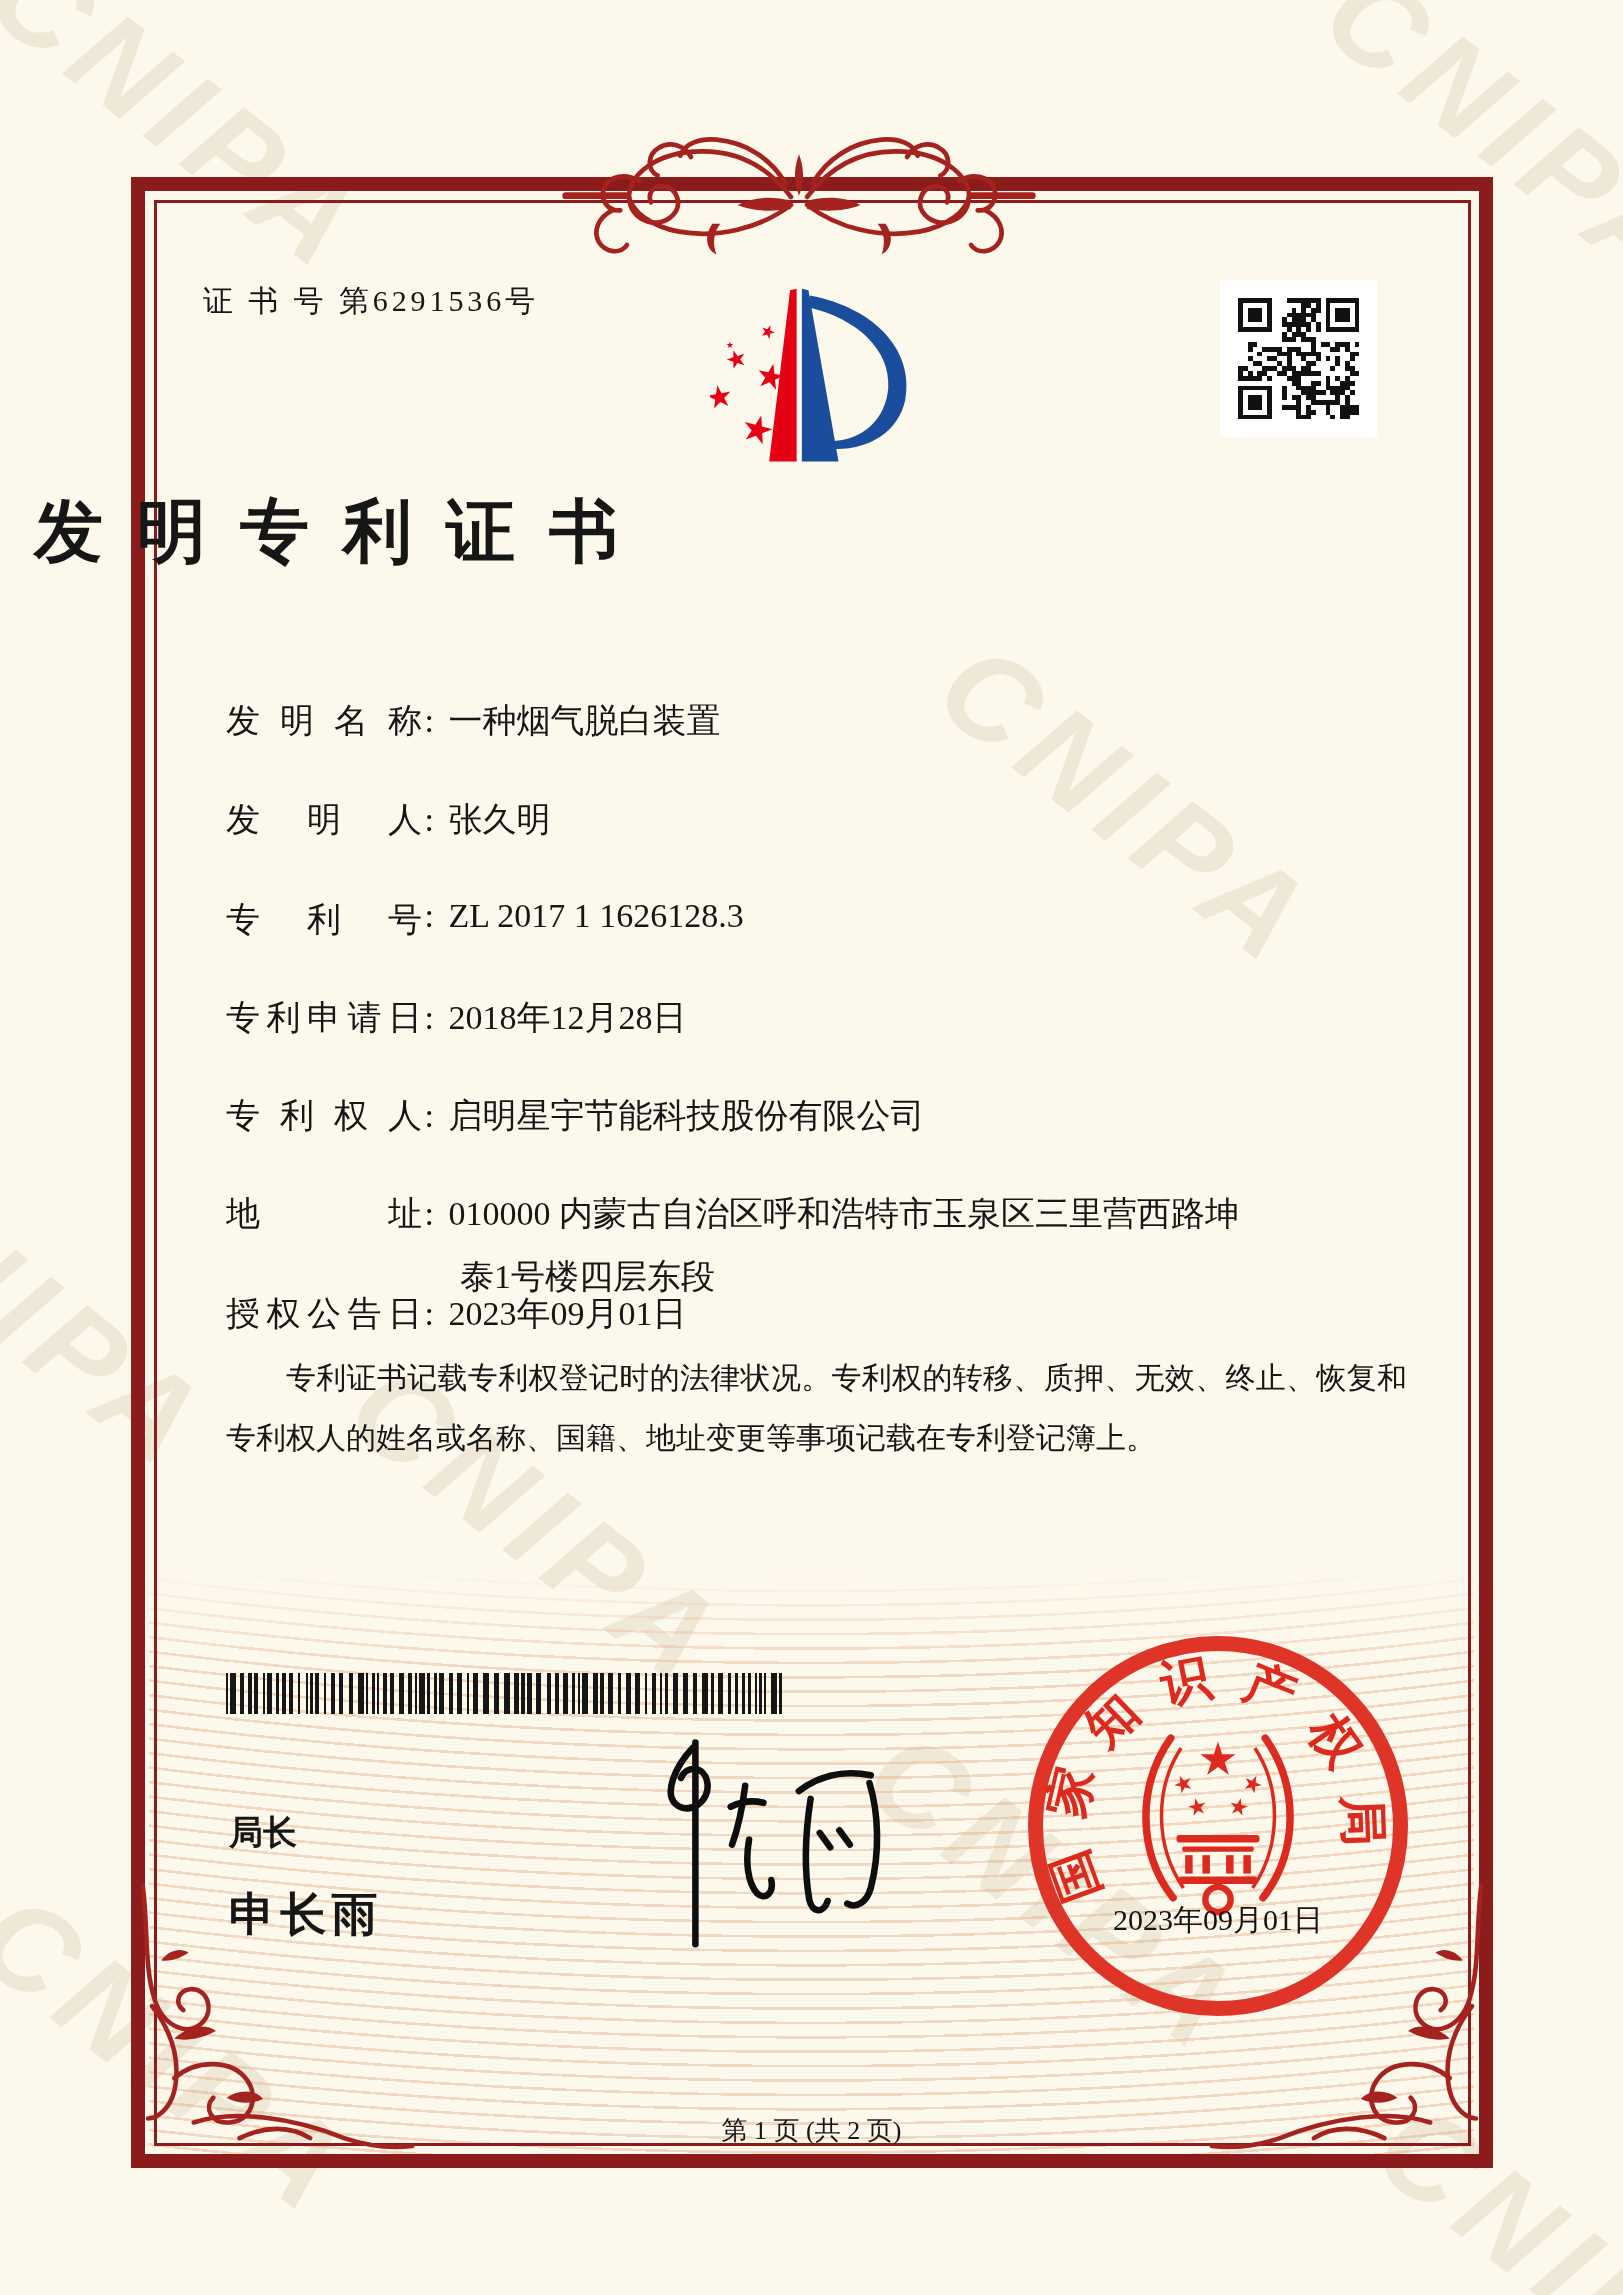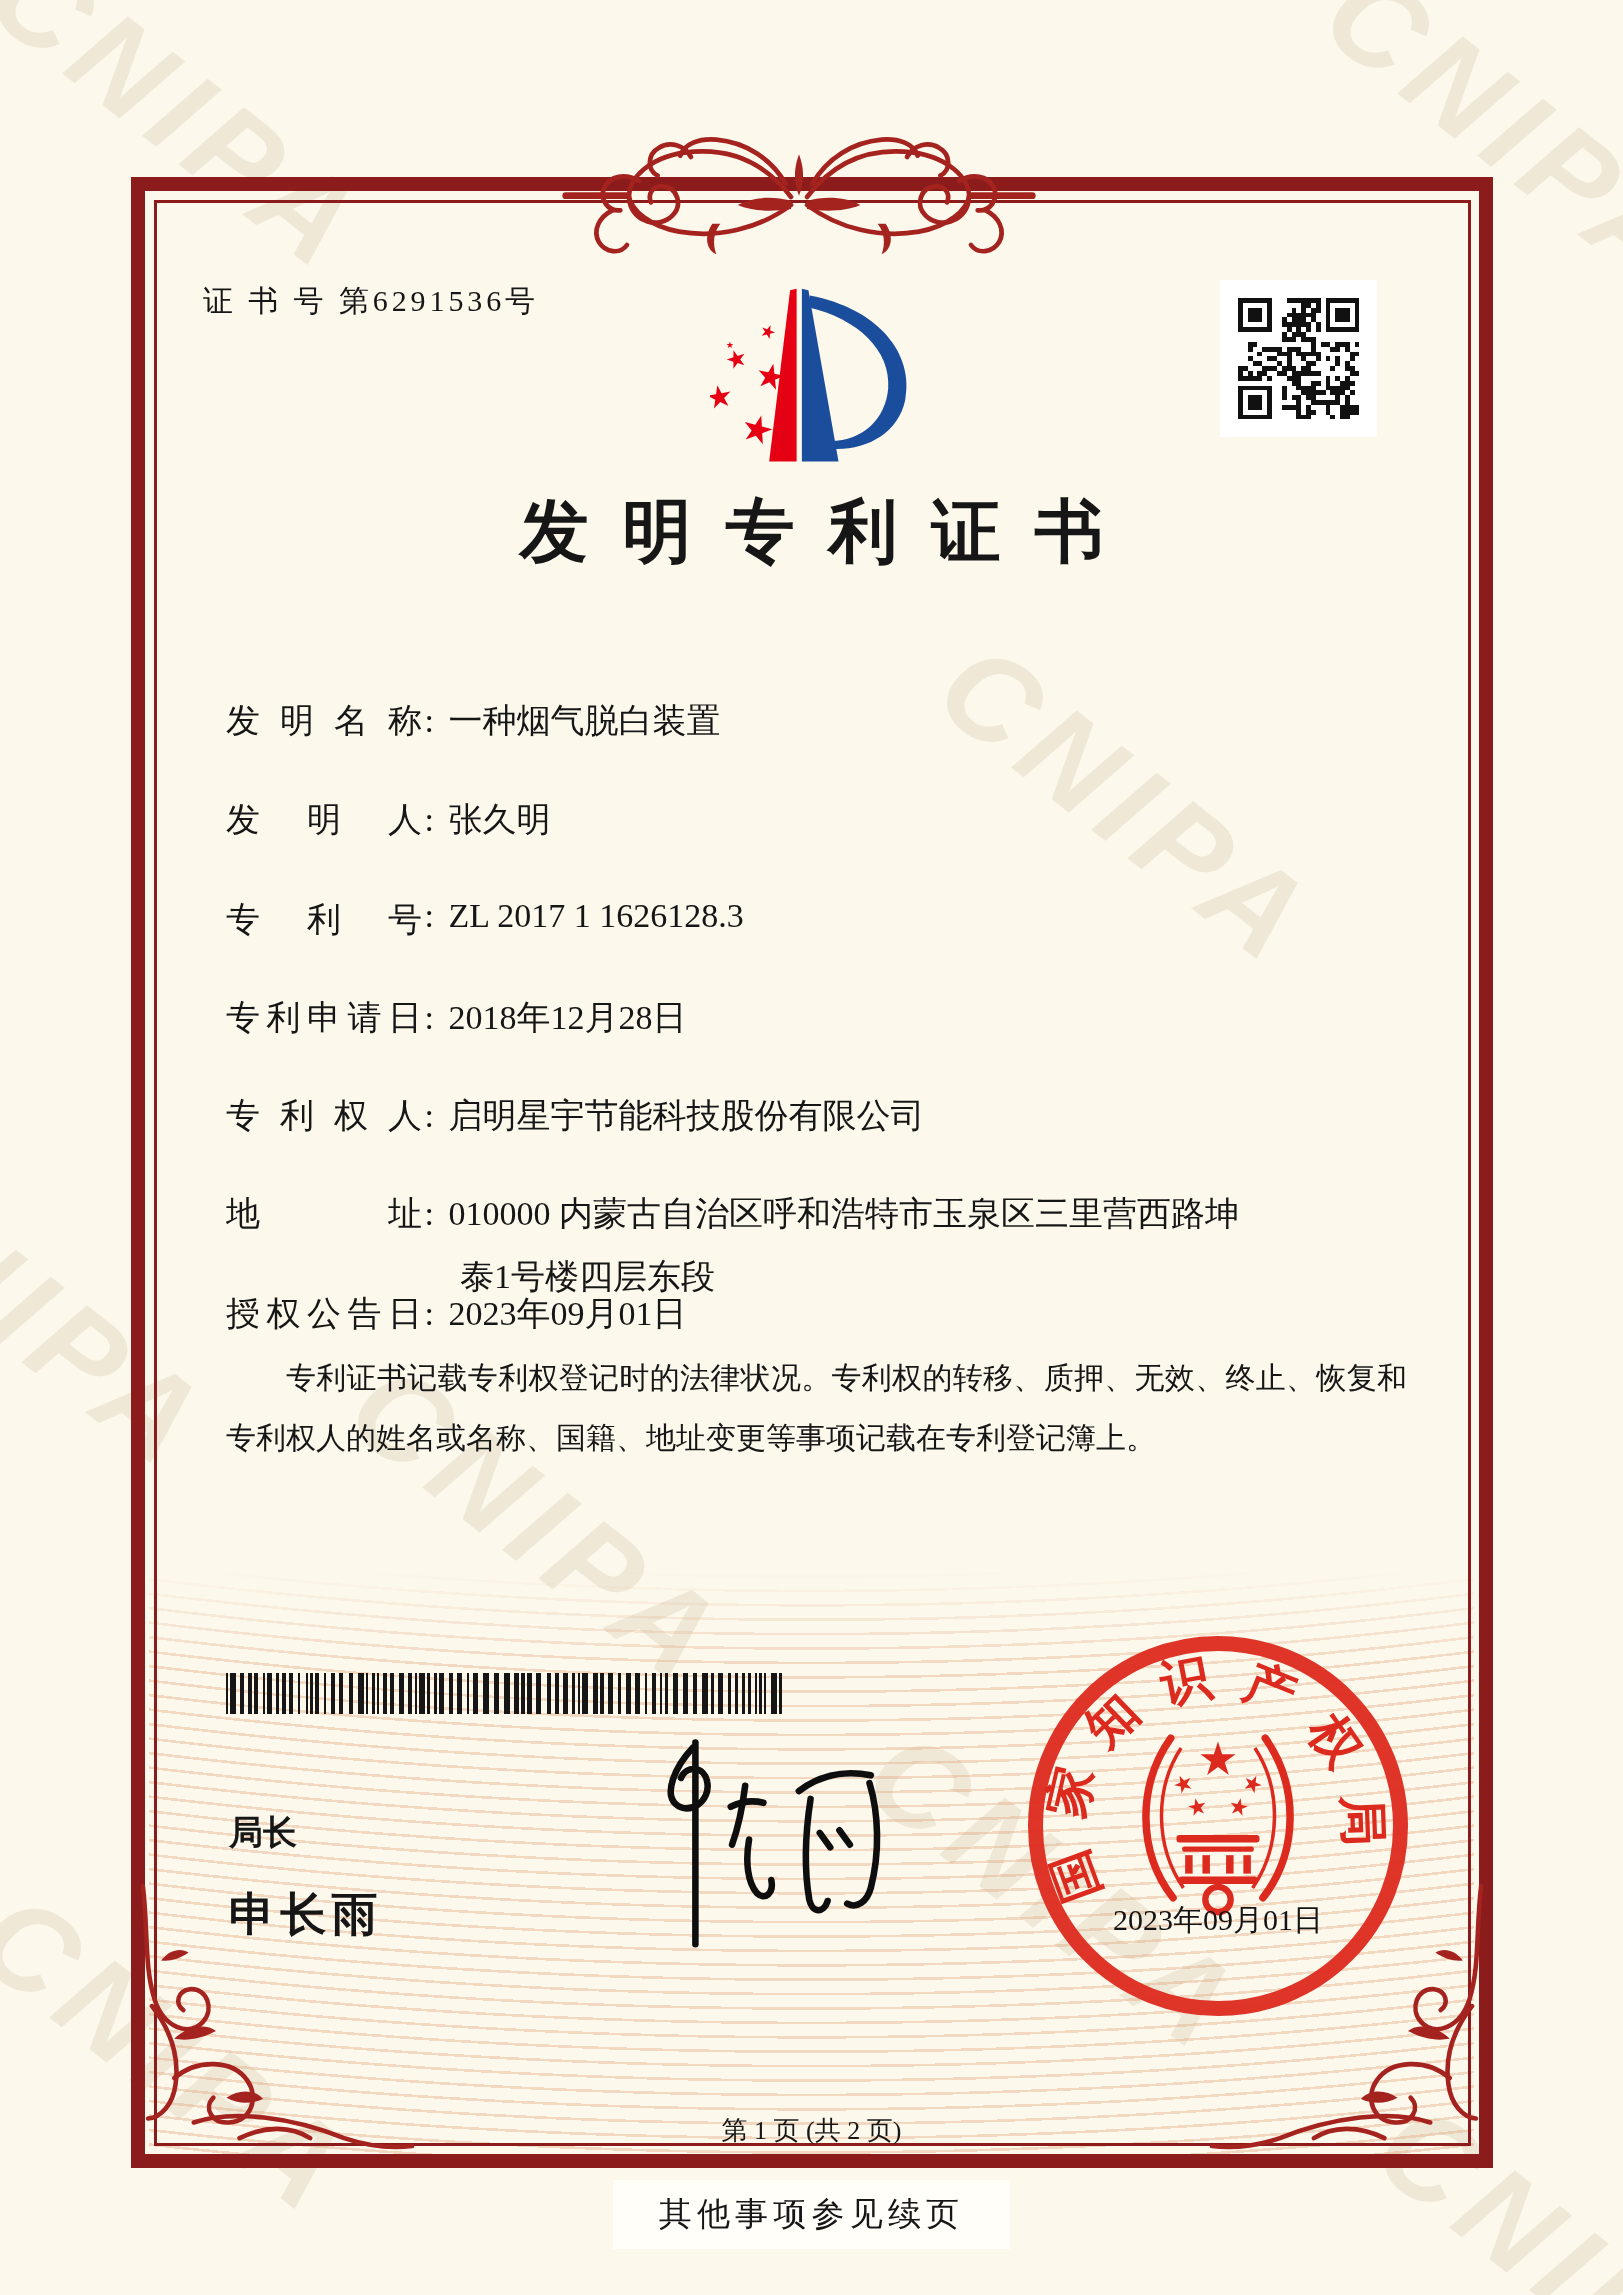--- a/index.html
+++ b/index.html
@@ -22,21 +22,21 @@
   .orn-top{position:absolute;left:524px;top:117px;width:550px;height:160px;z-index:3}
   .orn-bl{position:absolute;left:135px;top:1882px;width:281px;height:281px;z-index:3}
   .orn-br{position:absolute;left:1208px;top:1882px;width:281px;height:281px;z-index:3;transform:scaleX(-1)}
   .orn-sw{stroke:#a5231f;fill:none;stroke-width:7;stroke-linecap:round}
   .orn-fill{fill:#a5231f;stroke:none}
   
   .cert-no{position:absolute;left:203px;top:281px;font-size:30px;letter-spacing:3.9px;z-index:4}
   .logo{position:absolute;left:710px;top:281px;width:223px;height:191px;z-index:4}
   .qr{position:absolute;left:1220px;top:280px;width:157px;height:157px;background:#fff;padding:17.7px;z-index:4}
   .qr svg{width:100%;height:100%;display:block}
-  .title{position:absolute;left:0;top:486px;width:100%;text-align:center;font-size:69px;font-weight:700;
+  .title{position:absolute;left:0;top:486px;width:100%;text-align:left;font-size:69px;font-weight:700;
          letter-spacing:34px;padding-left:34px;z-index:4}
   
   .row{position:absolute;left:226px;width:1178px;font-size:34px;white-space:nowrap;z-index:4}
   .lbl{display:inline-block;width:196px;text-align:justify;text-align-last:justify;vertical-align:top}
   .colon{margin:0 14.4px 0 2.6px}
   .val2{position:absolute;left:234px;top:63px}
   .pair2{position:absolute;left:589px;top:0}
   .pair2 .lbl{width:193px}
   
   .paras{position:absolute;left:226px;top:1348px;width:1181px;font-size:30px;line-height:60px;
@@ -513,16 +513,15 @@
         <rect x="174" y="231" width="13" height="32"></rect>
         <rect x="204" y="231" width="13" height="32"></rect>
         <rect x="92" y="268" width="136" height="13" rx="4"></rect>
       </g>
       <circle cx="160" cy="308" r="22" fill="none" stroke="#dd2a1f" stroke-width="11"></circle>
     </svg>
     <div class="seal-date">2023年09月01日</div>
   </div>
 
   <div class="page-info">第 1 页 (共 2 页)</div>
-  <div class="note-box">其他事项参见续页</div>
 
 </div>
 
 
 </body></html>

